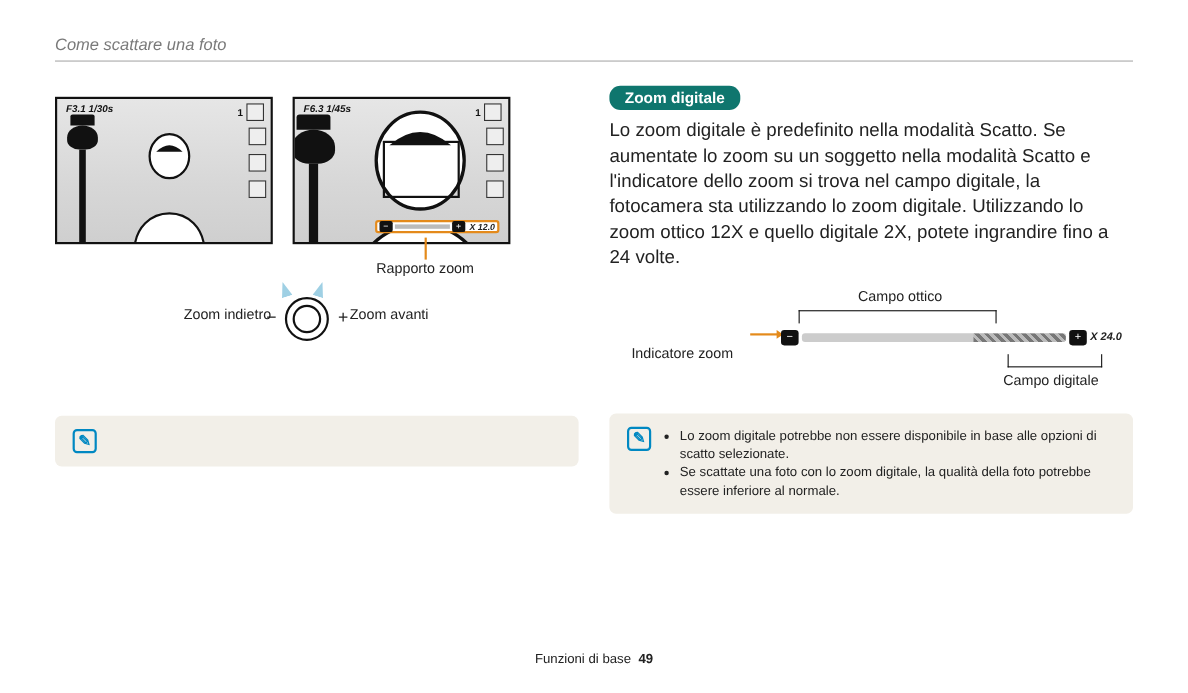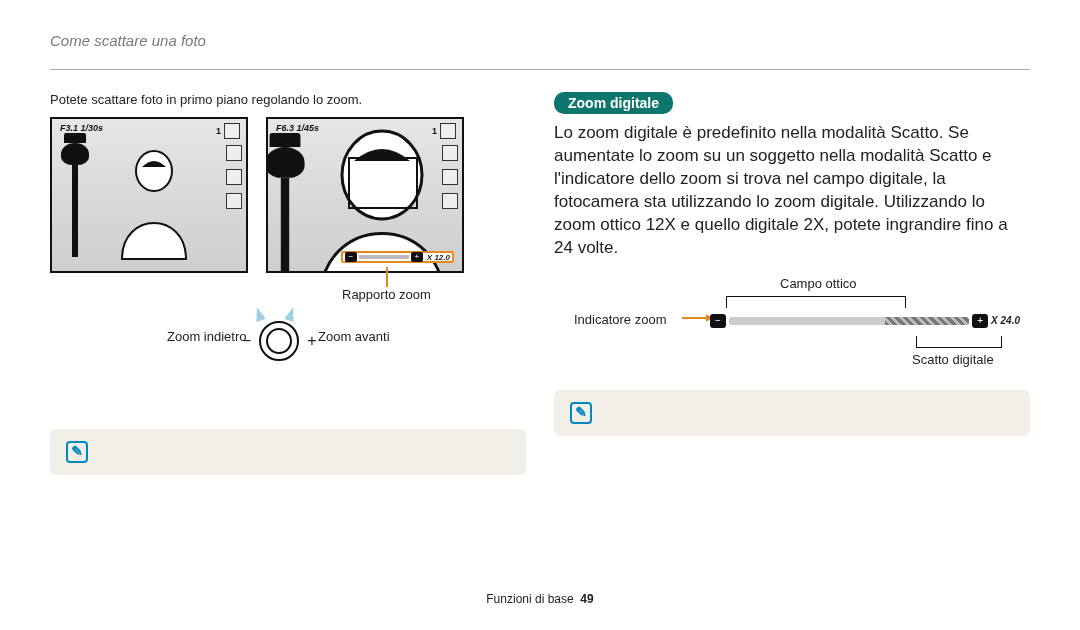--- a/index.html
+++ b/index.html
@@ -10,21 +10,21 @@
     background: #fff;
     position: relative;
     overflow: hidden;
     padding: 32px 50px 0 50px;
     color: #222;
   }
   .breadcrumb {
     font-size: 15px;
     color: #7a7a7a;
     font-style: italic;
-    margin-bottom: 20px;
+    margin-bottom: 6px;
   }
   .hr-top {
     border: none;
     border-top: 1px solid #aaa;
     margin-bottom: 22px;
   }
   .cols {
     display: flex;
     gap: 28px;
   }
@@ -58,21 +58,21 @@
     margin-bottom: 12px;
   }
   
   .prev-row {
     display: flex;
     gap: 18px;
     margin-top: 10px;
   }
   .prev {
     width: 198px;
-    height: 156px;
+    height: 134px;
     border: 2px solid #111;
     background: linear-gradient(#e6e6e6 0%, #d7d7d7 60%, #cfcfcf 100%);
     position: relative;
     overflow: hidden;
     padding-left: 12px;
   }
   .osd-top {
     position: absolute; top: 4px; left: 8px;
     font-size: 9px; font-weight: 700; font-style: italic; color: #111;
   }
@@ -186,21 +186,20 @@
 </style>
 </head>
 <body>
 
 <div class="breadcrumb">Come scattare una foto</div>
 <hr class="hr-top">
 
 <div class="cols">
 
   <div class="left">
-    <p class="intro">Potete scattare foto in primo piano regolando lo zoom.</p>
 
     <div class="prev-row">
 
       <div class="prev">
         <div class="osd-top">F3.1  1/30s</div>
         <div class="osd-tr">
           <span>1</span>
           <span class="icon-sq"></span>
         </div>
         <div class="osd-right">
@@ -279,37 +278,41 @@
   </div>
 
   <div class="right">
     <div class="sub-head">Zoom digitale</div>
     <p class="para">Lo zoom digitale è predefinito nella modalità Scatto. Se aumentate lo zoom su un soggetto nella modalità Scatto e l'indicatore dello zoom si trova nel campo digitale, la fotocamera sta utilizzando lo zoom digitale. Utilizzando lo zoom ottico 12X e quello digitale 2X, potete ingrandire fino a 24 volte.</p>
 
     <div class="diagram">
       <span class="diag-label" style="left:226px; top:4px;">Campo ottico</span>
       <div class="bracket-top-left"></div>
 
-      <span class="diag-label" style="left:20px; top:40px;text-align:right;">Indicatore zoom</span>
+      <span class="diag-label" style="left:20px; top:55px;text-align:right;">Indicatore zoom</span>
       <div class="pointer"></div>
 
       <div class="diag-bar">
         <div class="db-btn">−</div>
         <div class="db-track">
           <div class="db-seg"></div>
         </div>
         <div class="db-btn">+</div>
         <span class="db-end">X 24.0</span>
       </div>
 
       <div class="bracket-bottom"></div>
-      <span class="diag-label" style="left:358px; top:80px;">Scatto digitale</span>
+      <span class="diag-label" style="left:358px; top:80px;">Campo digitale</span>
     </div>
 
     <div class="note">
       <div class="note-icon">✎</div>
+      <ul>
+        <li>Lo zoom digitale potrebbe non essere disponibile in base alle opzioni di scatto selezionate.</li>
+        <li>Se scattate una foto con lo zoom digitale, la qualità della foto potrebbe essere inferiore al normale.</li>
+      </ul>
     </div>
   </div>
 </div>
 
 <div class="footer">
   <span>Funzioni di base</span>&nbsp;&nbsp;<b>49</b>
 </div>
 
 </body></html>

